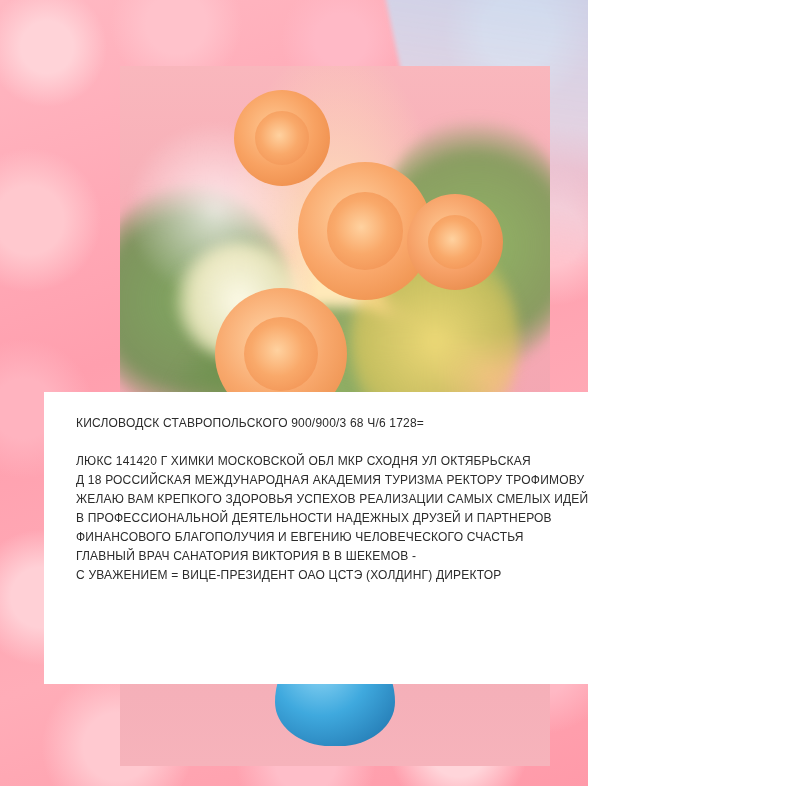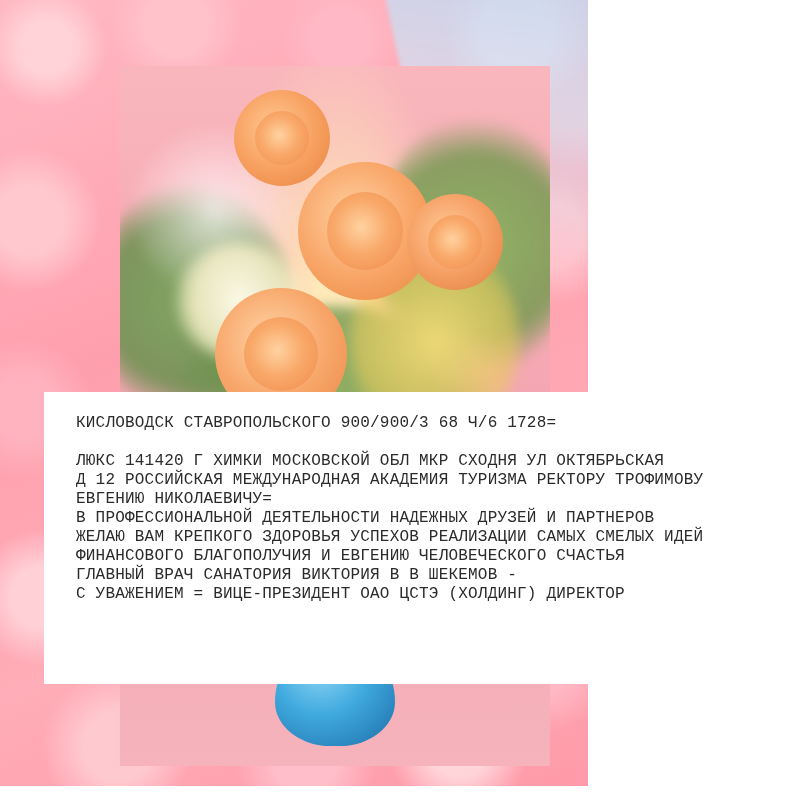--- a/index.html
+++ b/index.html
@@ -111,22 +111,22 @@
     position: absolute;
     left: 44px;
     top: 392px;
     width: 756px;
     height: 292px;
     background: #ffffff;
     padding: 22px 0 0 32px;
     box-sizing: border-box;
   }
   #telegram .line {
-    font-family: Liberation Mono, monospace;
-    font-size: 16px;
+    font-family: Liberation Sans, sans-serif;
+    font-size: 12px;
     line-height: 19px;
     color: #2b2b2b;
     white-space: pre;
     letter-spacing: 0.2px;
   }
   #telegram .gap {
     height: 19px;
   }
   #telegram .blk {
     margin: 0;
@@ -156,21 +156,20 @@
 
     <div id="vase-neck"></div>
     <div id="vase"></div>
   </div>
 </div>
 
 <div id="telegram">
   <div class="line blk">КИСЛОВОДСК СТАВРОПОЛЬСКОГО 900/900/3 68 Ч/6 1728=</div>
   <div class="gap"></div>
   <div class="line blk">ЛЮКС 141420 Г ХИМКИ МОСКОВСКОЙ ОБЛ МКР СХОДНЯ УЛ ОКТЯБРЬСКАЯ</div>
-  <div class="line blk">Д 12 РОССИЙСКАЯ МЕЖДУНАРОДНАЯ АКАДЕМИЯ ТУРИЗМА РЕКТОРУ ТРОФИМОВУ</div>
-  <div class="line blk">ЕВГЕНИЮ НИКОЛАЕВИЧУ=</div>
+  <div class="line blk">Д 18 РОССИЙСКАЯ МЕЖДУНАРОДНАЯ АКАДЕМИЯ ТУРИЗМА РЕКТОРУ ТРОФИМОВУ</div>
+  <div class="line blk">ЖЕЛАЮ ВАМ КРЕПКОГО ЗДОРОВЬЯ УСПЕХОВ РЕАЛИЗАЦИИ САМЫХ СМЕЛЫХ ИДЕЙ</div>
   <div class="line blk">В ПРОФЕССИОНАЛЬНОЙ ДЕЯТЕЛЬНОСТИ НАДЕЖНЫХ ДРУЗЕЙ И ПАРТНЕРОВ</div>
-  <div class="line blk">ЖЕЛАЮ ВАМ КРЕПКОГО ЗДОРОВЬЯ УСПЕХОВ РЕАЛИЗАЦИИ САМЫХ СМЕЛЫХ ИДЕЙ</div>
   <div class="line blk">ФИНАНСОВОГО БЛАГОПОЛУЧИЯ И ЕВГЕНИЮ ЧЕЛОВЕЧЕСКОГО СЧАСТЬЯ</div>
   <div class="line blk">ГЛАВНЫЙ ВРАЧ САНАТОРИЯ ВИКТОРИЯ В В ШЕКЕМОВ -</div>
   <div class="line blk">С УВАЖЕНИЕМ = ВИЦЕ-ПРЕЗИДЕНТ ОАО ЦСТЭ (ХОЛДИНГ) ДИРЕКТОР</div>
   <div class="gap"></div>
 </div>
 
 </body></html>

